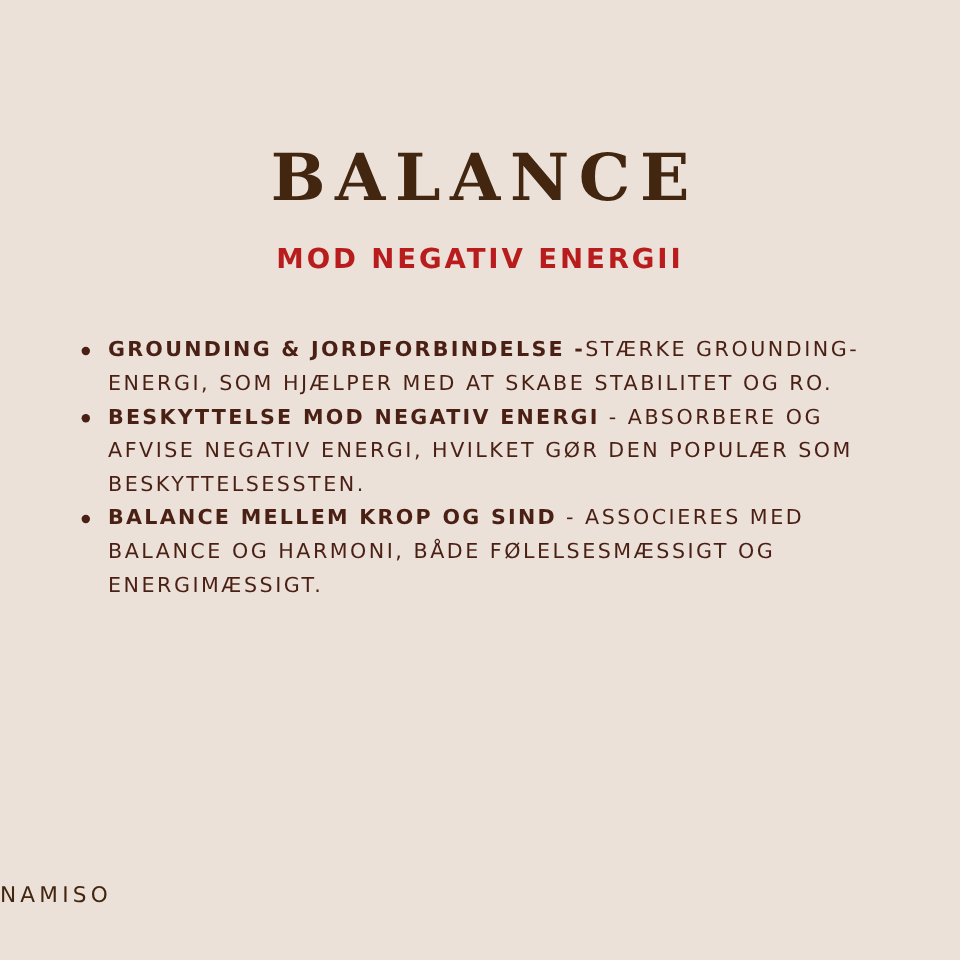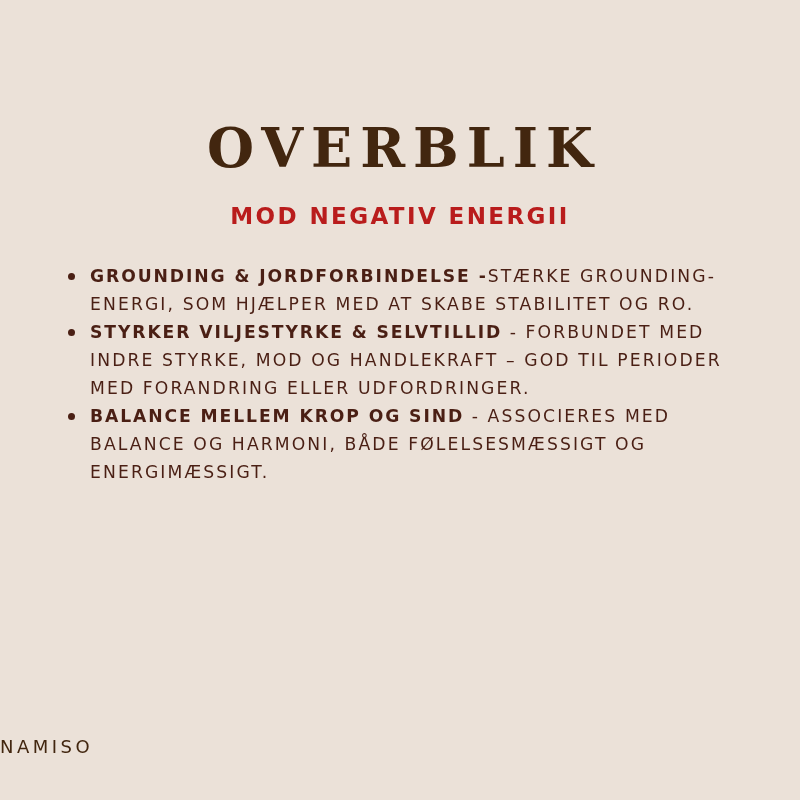--- a/index.html
+++ b/index.html
@@ -40,21 +40,21 @@
       font-weight: bold;
       font-size: 23px;
       letter-spacing: 2.4px;
       color: #b91c1c;
       line-height: 32px;
       margin: 0;
     }
     .list {
       position: absolute;
       left: 68px;
-      top: 262px;
+      top: 278px;
       width: 690px;
       margin: 0;
       padding: 0;
       list-style: none;
     }
     .item {
       position: relative;
       padding-left: 22px;
       font-size: 17.2px;
       line-height: 28px;
@@ -85,31 +85,31 @@
       font-size: 18px;
       letter-spacing: 3.5px;
       color: #42260f;
       line-height: 24px;
       font-weight: normal;
     }
   </style>
 </head>
 <body>
 
-<h1 class="title">OVERBLIK</h1>
+<h1 class="title">BALANCE</h1>
 <h2 class="subtitle">MOD NEGATIV ENERGII</h2>
 
 <ul class="list">
   <li class="item">
     <span class="bullet"></span>
     <span class="strong">GROUNDING &amp; JORDFORBINDELSE -</span><span>STÆRKE GROUNDING-ENERGI, SOM HJÆLPER MED AT SKABE STABILITET OG RO.</span>
   </li>
   <li class="item">
     <span class="bullet"></span>
-    <span class="strong">STYRKER VILJESTYRKE &amp; SELVTILLID</span><span> - FORBUNDET MED INDRE STYRKE, MOD OG HANDLEKRAFT – GOD TIL PERIODER MED FORANDRING ELLER UDFORDRINGER.</span>
+    <span class="strong">BESKYTTELSE MOD NEGATIV ENERGI</span><span> - ABSORBERE OG AFVISE NEGATIV ENERGI, HVILKET GØR DEN POPULÆR SOM BESKYTTELSESSTEN.</span>
   </li>
   <li class="item">
     <span class="bullet"></span>
     <span class="strong">BALANCE MELLEM KROP OG SIND</span><span> - ASSOCIERES MED BALANCE OG HARMONI, BÅDE FØLELSESMÆSSIGT OG ENERGIMÆSSIGT.</span>
   </li>
 </ul>
 
 <div class="brand">NAMISO</div>
 
 </body></html>

